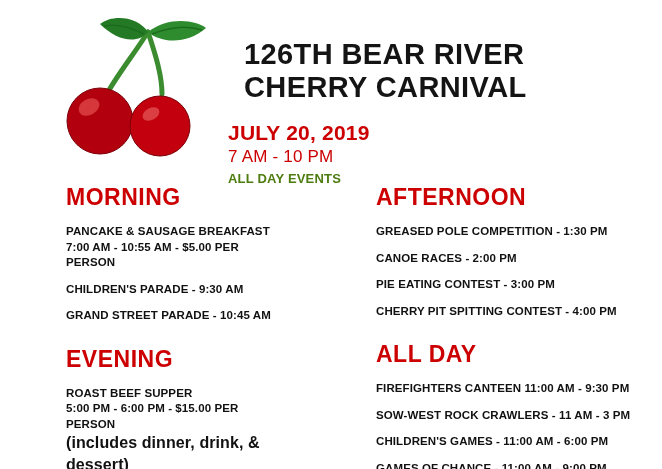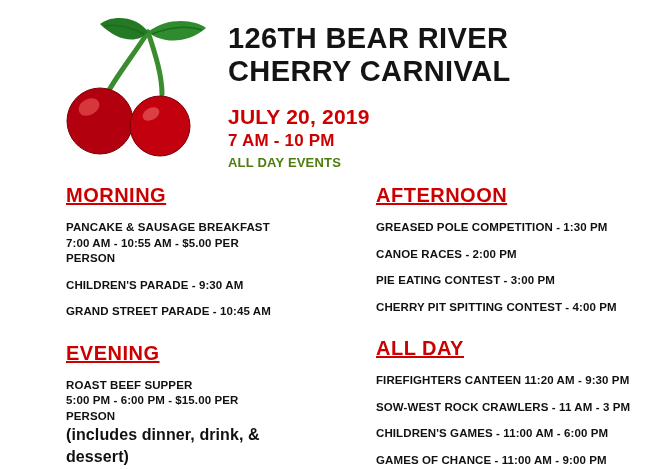--- a/index.html
+++ b/index.html
@@ -37,34 +37,34 @@
   }
   .title-block {
     padding-top: 14px;
   }
   .event-title {
     font-size: 29px;
     font-weight: bold;
     line-height: 1.13;
     letter-spacing: 0.4px;
     color: #141414;
-    margin: 0;
+    margin: 16px;
     text-transform: uppercase;
   }
   .event-date {
     color: #cc0000;
     font-weight: bold;
     font-size: 21px;
     margin-top: 16px;
     line-height: 1.28;
     letter-spacing: 0.2px;
   }
   .event-hours {
     color: #cc0000;
-    font-weight: bold;
+    font-weight: normal;
     font-size: 17px;
     line-height: 1.28;
     letter-spacing: 0.2px;
   }
   .event-note {
     color: #4d7c0f;
     font-weight: bold;
     font-size: 13px;
     line-height: 1.4;
     margin-top: 2px;
@@ -85,26 +85,25 @@
   }
   .col-right {
     width: 374px;
     padding-left: 88px;
   }
   .section + .section {
     margin-top: 22px;
   }
   .section-title {
     color: #cc0000;
-    font-size: 20px;
+    font-size: 23px;
     font-weight: bold;
     letter-spacing: 0.5px;
     margin: 0 0 13px 0;
     text-transform: uppercase;
-    text-decoration: underline;
   }
   .item {
     font-size: 11.5px;
     font-weight: bold;
     line-height: 1.35;
     margin-bottom: 11px;
     color: #111111;
     letter-spacing: 0.1px;
   }
   .item .sub {
@@ -198,21 +197,21 @@
         <span>PIE EATING CONTEST - 3:00 PM</span>
       </div>
       <div class="item">
         <span>CHERRY PIT SPITTING CONTEST - 4:00 PM</span>
       </div>
     </div>
 
     <div class="section">
       <h2 class="section-title">ALL DAY</h2>
       <div class="item">
-        <span>FIREFIGHTERS CANTEEN 11:20 AM - 9:30 PM</span>
+        <span>FIREFIGHTERS CANTEEN 11:00 AM - 9:30 PM</span>
       </div>
       <div class="item">
         <span>SOW-WEST ROCK CRAWLERS - 11 AM - 3 PM</span>
       </div>
       <div class="item">
         <span>CHILDREN'S GAMES - 11:00 AM - 6:00 PM</span>
       </div>
       <div class="item">
         <span>GAMES OF CHANCE - 11:00 AM - 9:00 PM</span>
       </div>

